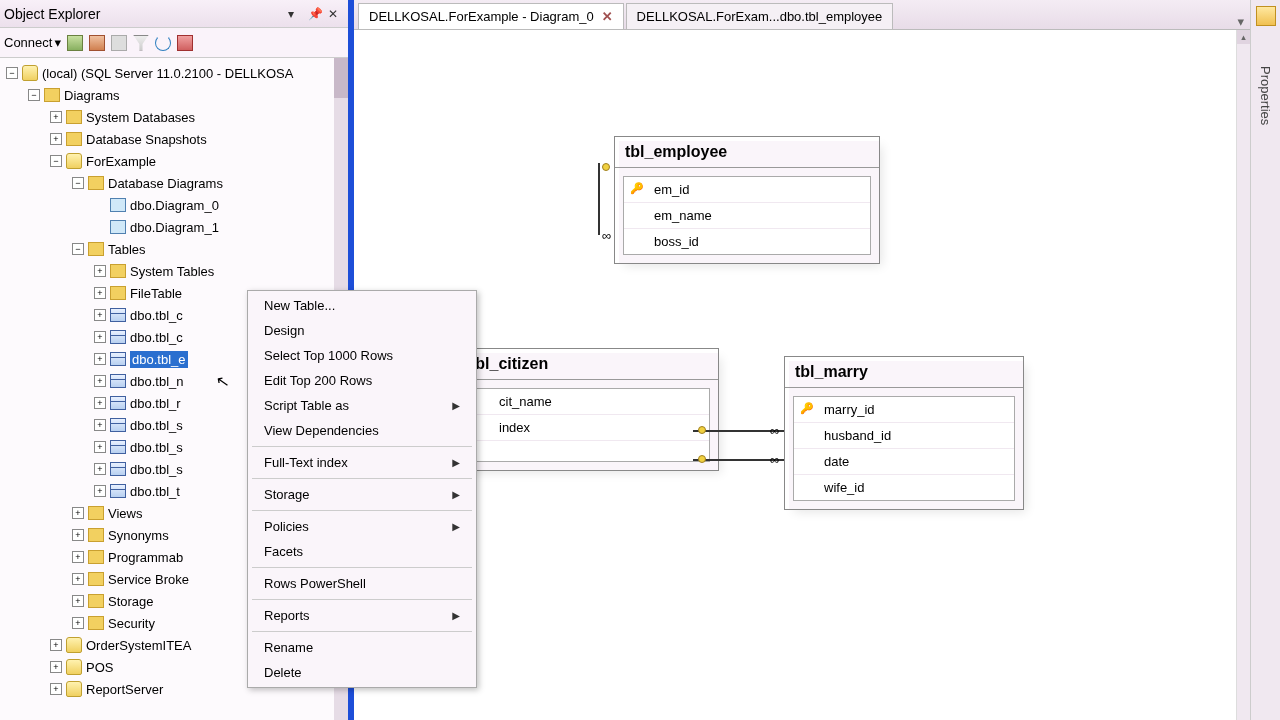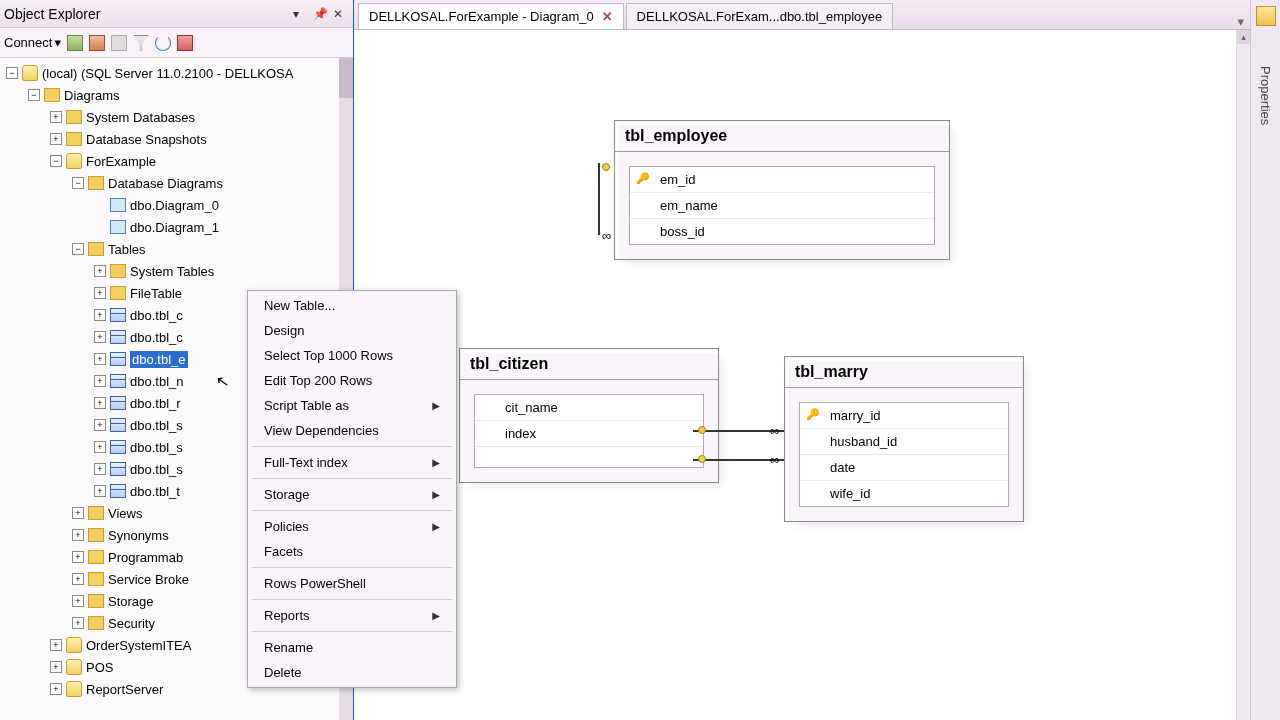--- a/index.html
+++ b/index.html
@@ -1,19 +1,19 @@
 <!DOCTYPE html>
 <html><head>
 <meta charset="utf-8">
 <style>
 * { box-sizing: border-box; margin: 0; padding: 0; font-family: "Segoe UI", Tahoma, sans-serif; font-size: 13px; }
 body { background: #fff; overflow: hidden; width: 1280px; height: 720px; position: relative; }
 
 
-.explorer { position: absolute; left: 0; top: 0; width: 354px; height: 720px; border-right: 1px solid #1d4ed8; background: #fdfafd; }
+.explorer { position: absolute; left: 0; top: 0; width: 354px; height: 720px; border-right: 6px solid #1d4ed8; background: #fdfafd; }
 .explorer-header { height: 28px; background: linear-gradient(#f8f0f8,#ece0ec); border-bottom: 1px solid #ccc; display: flex; align-items: center; padding: 0 4px; }
 .explorer-header-title { flex: 1; font-size: 14px; }
 .hdr-icon { width: 16px; margin-left: 4px; color: #333; cursor: pointer; font-size: 12px; }
 .toolbar { height: 30px; background: #faf3fa; border-bottom: 1px solid #ccc; display: flex; align-items: center; padding: 0 4px; gap: 6px;}
 .toolbar button { border: none; background: transparent; font-size: 13px; display: flex; align-items: center; gap: 2px; cursor: pointer;}
 .tool-icon { width: 16px; height: 16px; display: inline-block; }
 .tree { position: relative; padding: 4px 0 0 2px; overflow: hidden; height: calc(100% - 58px);}
 .node { display: flex; align-items: center; height: 22px; white-space: nowrap; }
 .expander { width: 12px; height: 12px; border: 1px solid #888; display: inline-flex; align-items: center; justify-content: center; font-size: 9px; line-height: 1; margin-right: 4px; background: #fff; cursor: pointer;}
 .folder { width: 16px; height: 14px; background: #f2d060; border: 1px solid #c9a030; margin-right: 4px; display: inline-block;}
@@ -38,34 +38,34 @@
 .propbar .plabel { writing-mode: vertical-rl; margin: 40px auto 0; font-size: 13px; color: #444; }
 .propbar .picon { width: 20px; height: 20px; margin: 6px auto 0; display:block; background: linear-gradient(#ffe8a0,#f0c050); border:1px solid #c09020;}
 
 
 .canvas { position: absolute; left: 354px; right: 30px; top: 30px; bottom: 0; background: #fff; }
 .canvas-scroll { position:absolute; right:0; top:0; bottom:0; width:14px; background:#f0e8f0; border-left:1px solid #ddd;}
 .canvas-scroll .arrow { height:14px; display:flex; align-items:center; justify-content:center; font-size:9px; color:#666; background:#e0d4e0;}
 
 
 .dtable { position: absolute; background: #faf5fa; border: 1px solid #888; box-shadow: 4px 4px 0 0 #fff inset, 6px 6px 10px -4px rgba(0,0,0,0.1); }
-.dtable .dt-outer { border: 1px solid #aaa; margin: 14px; background: #fff;}
+.dtable .dt-outer { border: 1px solid #aaa; margin: 8px; background: #fff;}
 .dtable .dt-title { font-weight: bold; font-size: 16px; padding: 6px 10px; border-bottom: 1px solid #999;}
 .dtable .dt-row { padding: 5px 10px 5px 30px; position: relative; border-bottom: 1px solid #f0e8f0;}
 .dtable .dt-row:last-child { border-bottom: none;}
 .dtable .dt-row.key::before { content:'🔑'; position:absolute; left:6px; top:5px; font-size:11px; filter: hue-rotate(-10deg) saturate(2);}
 .dtable .dt-body { min-height: 20px; }
 
 
 .rel { position: absolute; height: 2px; background: #333; }
 .rel-end { position: absolute; width: 10px; height: 10px; }
 .rel-end.one { width:8px; height:8px; border-radius:50%; background:#f0d040; border:1px solid #a08020;}
 
 
-.ctxmenu { position: absolute; background: #faf5fa; border: 1px solid #aaa; box-shadow: 2px 2px 6px rgba(0,0,0,0.25); padding: 2px 0; z-index: 100; width: 210px;}
+.ctxmenu { position: absolute; background: #faf5fa; border: 1px solid #aaa; box-shadow: 2px 2px 6px rgba(0,0,0,0.25); padding: 2px 0; z-index: 100; width: 230px;}
 .ctxmenu .mi { padding: 5px 16px; display:flex; align-items:center; justify-content:space-between; cursor:pointer;}
 .ctxmenu .sep { height:1px; background:#ccc; margin:3px 4px;}
 .ctxmenu .arrow { font-size: 10px; color:#333;}
 
 .cursor { position:absolute; font-size:16px; z-index:200; transform: rotate(-10deg);}
 </style>
 </head>
 <body>
 
 <div class="explorer">
@@ -248,21 +248,21 @@
 <div class="propbar">
   <span class="picon"></span>
   <div class="plabel">Properties</div>
 </div>
 
 <div class="canvas">
   <div class="canvas-scroll">
     <div class="arrow">▴</div>
   </div>
 
-  <div class="dtable" style="left:260px; top:90px; width:336px;">
+  <div class="dtable" style="left:260px; top:106px; width:266px;">
     <div class="dt-title">tbl_employee</div>
     <div class="dt-outer">
       <div class="dt-row key">em_id</div>
       <div class="dt-row">em_name</div>
       <div class="dt-row">boss_id</div>
     </div>
   </div>
 
   <div class="rel-end one" style="left:248px; top:133px;"></div>
   <div style="position:absolute; left:244px; top:133px; width:2px; height:72px; background:#333;"></div>

